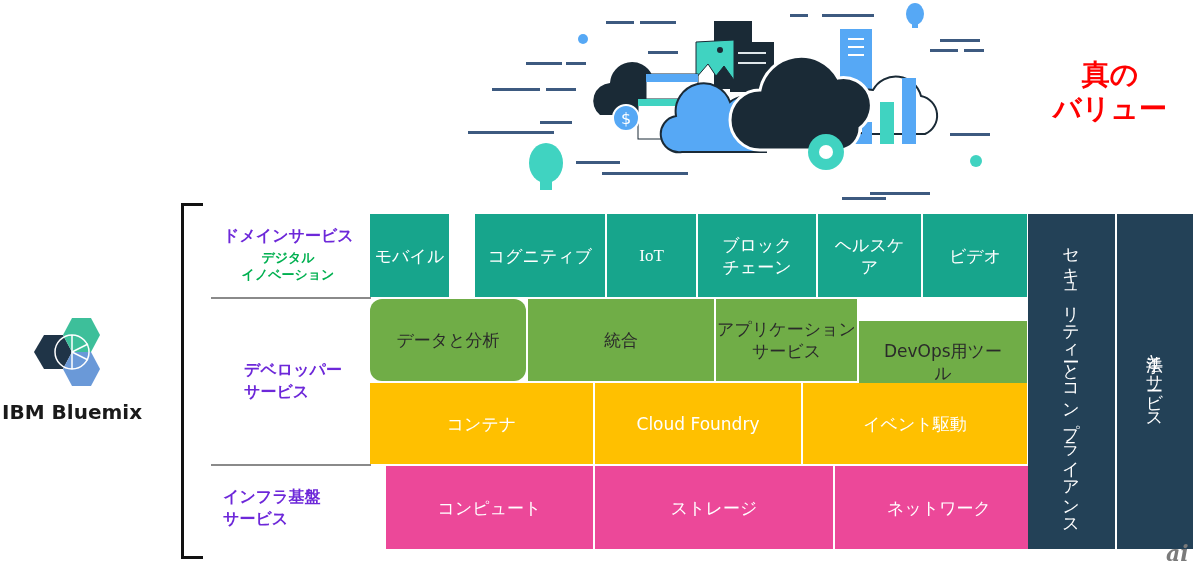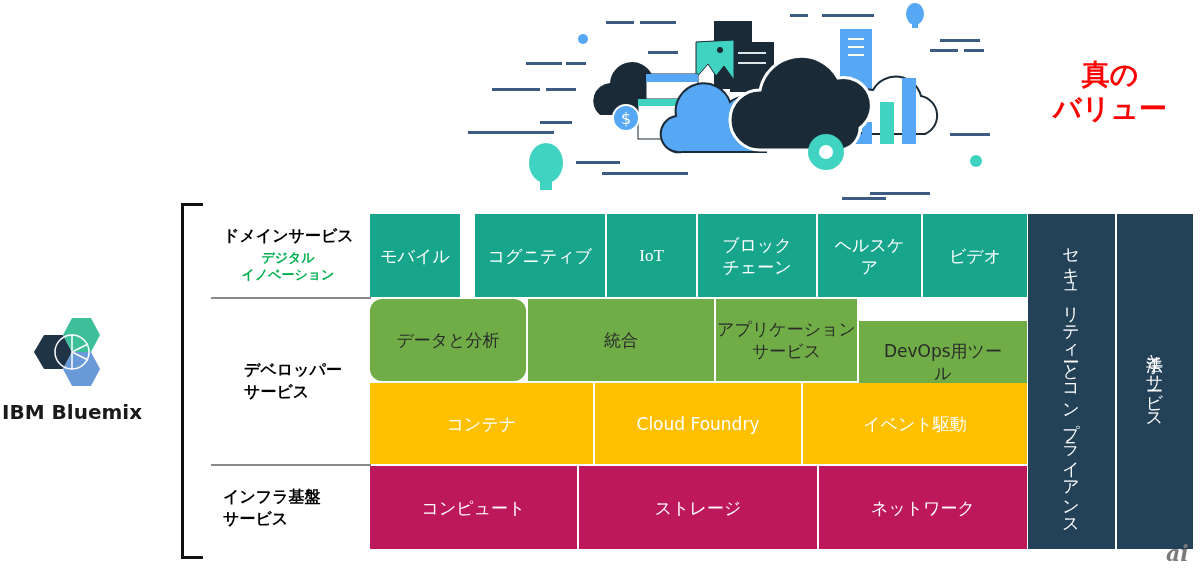--- a/index.html
+++ b/index.html
@@ -5,24 +5,24 @@
   html, body { margin: 0; padding: 0; background: #ffffff; }
   body { width: 1200px; height: 568px; position: relative; overflow: hidden;
          font-family: "DejaVu Sans", "Liberation Sans", sans-serif; }
   .abs { position: absolute; }
   .cell { position: absolute; display: flex; align-items: center; justify-content: center;
           text-align: center; box-sizing: border-box; font-size: 17px; line-height: 22px;
           white-space: pre-line; }
   .teal { background: #17a58c; color: #ffffff; }
   .green { background: #70ad47; color: #2a2a2a; }
   .yellow { background: #ffc000; color: #ffffff; }
-  .blue { background: #be185d; color: #ffffff; }
+  .blue { background: #ec4899; color: #ffffff; margin-left: 16px; }
   .navy { background: #234157; color: #ffffff; }
   .row-label { position: absolute; font-weight: bold; font-size: 16px; line-height: 22px;
-               color: #000000; white-space: pre-line; }
+               color: #6d28d9; white-space: pre-line; }
   .hline { position: absolute; height: 2px; background: #8a8a8a; }
   .vtext { writing-mode: vertical-rl; font-size: 17px; letter-spacing: 0px; }
   .value-text { position: absolute; color: #ff0000; font-weight: bold; font-size: 28px;
                 line-height: 34px; text-align: center; white-space: pre-line; }
   .brand { position: absolute; font-weight: bold; font-size: 20px; color: #1a1a1a; }
 </style>
 </head>
 <body>
 
 <svg class="abs" style="left:460px; top:0px;" width="560" height="200" viewBox="0 0 560 200">
@@ -113,21 +113,21 @@
 <div class="abs" style="left:223px; top:249px; width:130px; text-align:center; color:#00b050; font-weight:bold; font-size:13px; line-height:17px; white-space:pre-line;">デジタル
 イノベーション</div>
 <div class="row-label" style="left:208px; top:359px;margin-left:36px;">デベロッパー
 サービス</div>
 <div class="row-label" style="left:223px; top:486px;">インフラ基盤
 サービス</div>
 
 <div class="hline" style="left:211px; top:297px; width:160px;"></div>
 <div class="hline" style="left:211px; top:464px; width:160px;"></div>
 
-<div class="cell teal" style="left:370px; top:214px; width:90px; height:83px;">モバイル</div>
+<div class="cell teal" style="left:370px; top:214px; width:79px; height:83px;">モバイル</div>
 <div class="cell teal" style="left:475px; top:214px; width:130px; height:83px;">コグニティブ</div>
 <div class="cell teal" style="left:607px; top:214px; width:89px; height:83px;font-family:Liberation Serif, serif;">IoT</div>
 <div class="cell teal" style="left:698px; top:214px; width:118px; height:83px;">ブロック
 チェーン</div>
 <div class="cell teal" style="left:818px; top:214px; width:103px; height:83px;">ヘルスケ
 ア</div>
 <div class="cell teal" style="left:923px; top:214px; width:104px; height:83px;">ビデオ</div>
 
 <div class="cell green" style="left:370px; top:299px; width:156px; height:82px;border-radius:12px;">データと分析</div>
 <div class="cell green" style="left:528px; top:299px; width:186px; height:82px;">統合</div>

